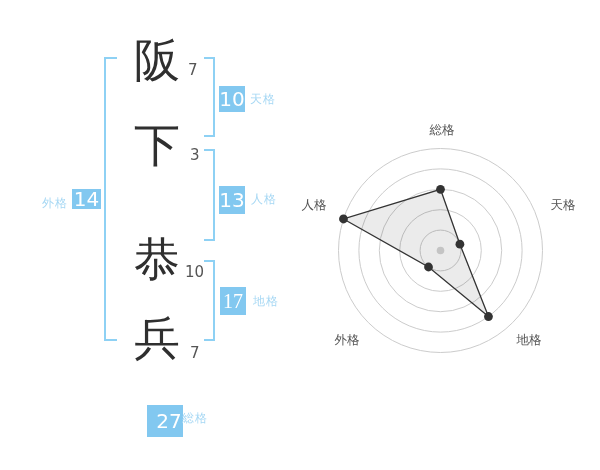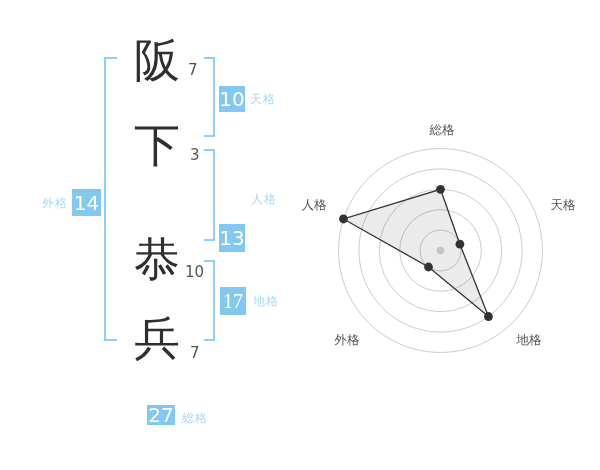--- a/index.html
+++ b/index.html
@@ -24,24 +24,24 @@
   .bracket.tenkaku{top:57px;height:80px;}
   .bracket.jinkaku{top:149px;height:92px;}
   .bracket.chikaku{top:260px;height:81px;}
   
   .badge{
     position:absolute;background:#82c8f0;color:#ffffff;
     display:flex;align-items:center;justify-content:center;
     font-size:20px;line-height:1;
   }
   .badge.b-ten{left:219px;top:86px;width:26px;height:26px;}
-  .badge.b-jin{left:219px;top:186px;width:26px;height:28px;margin-top:38px;}
+  .badge.b-jin{left:219px;top:186px;width:26px;height:28px;}
   .badge.b-chi{left:220px;top:287px;width:26px;height:28px;font-family:Liberation Serif, serif;}
-  .badge.b-gai{left:72px;top:189px;width:29px;height:27px;}
-  .badge.b-sou{left:147px;top:405px;width:28px;height:20px;}
+  .badge.b-gai{left:72px;top:189px;width:29px;height:20px;}
+  .badge.b-sou{left:147px;top:405px;width:28px;height:32px;padding-left:8px;}
   
   .kaku-label{
     position:absolute;font-size:12px;line-height:14px;color:#a7d8f4;letter-spacing:1px;
   }
   .kl-ten{left:250px;top:92px;}
   .kl-jin{left:251px;top:192px;}
   .kl-chi{left:253px;top:294px;}
   .kl-gai{left:42px;top:196px;}
   .kl-sou{left:182px;top:411px;}
   

